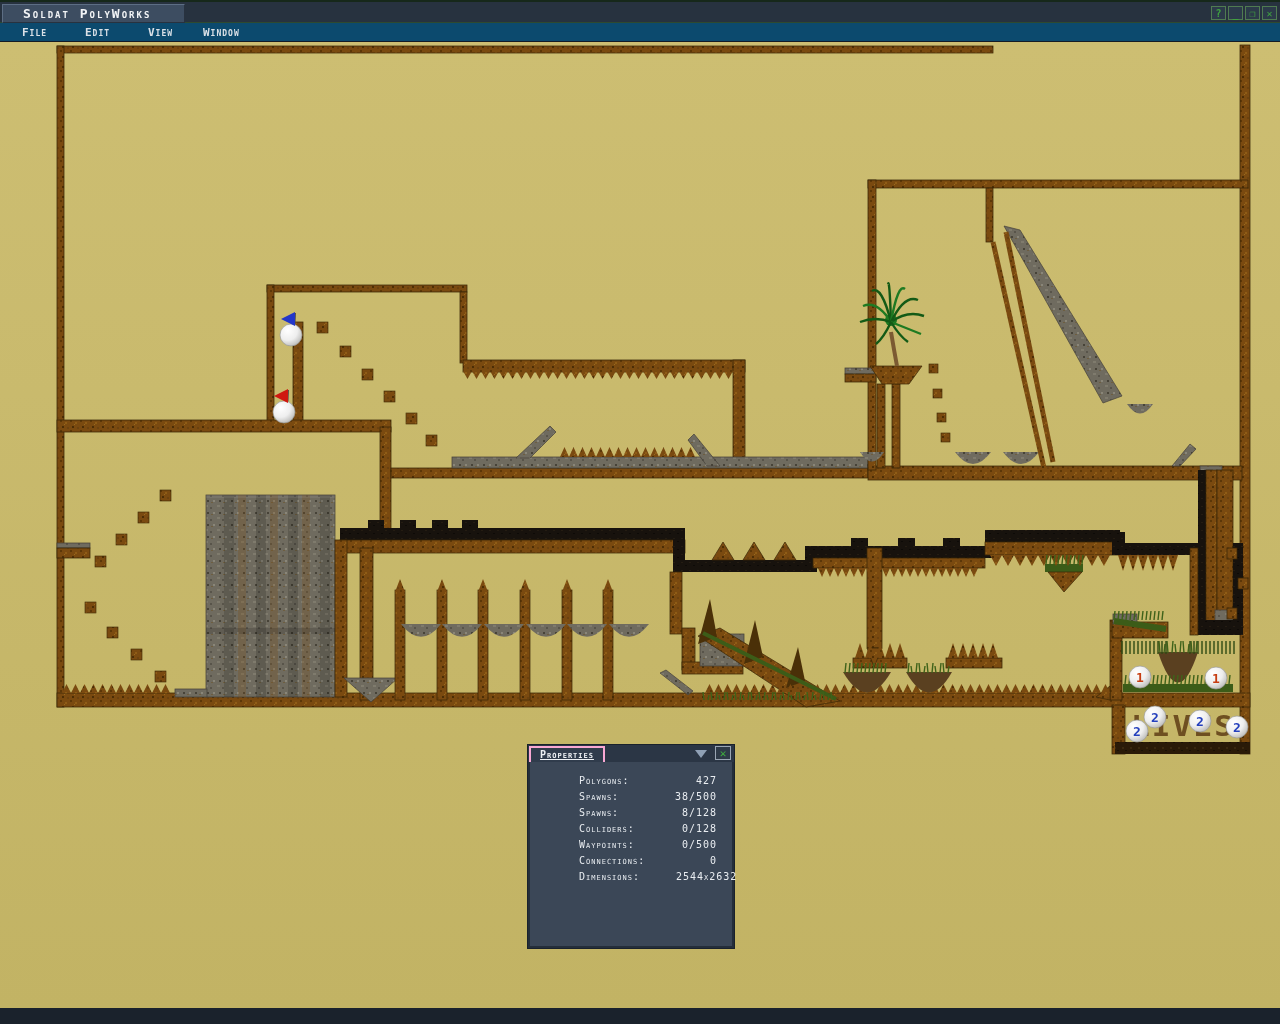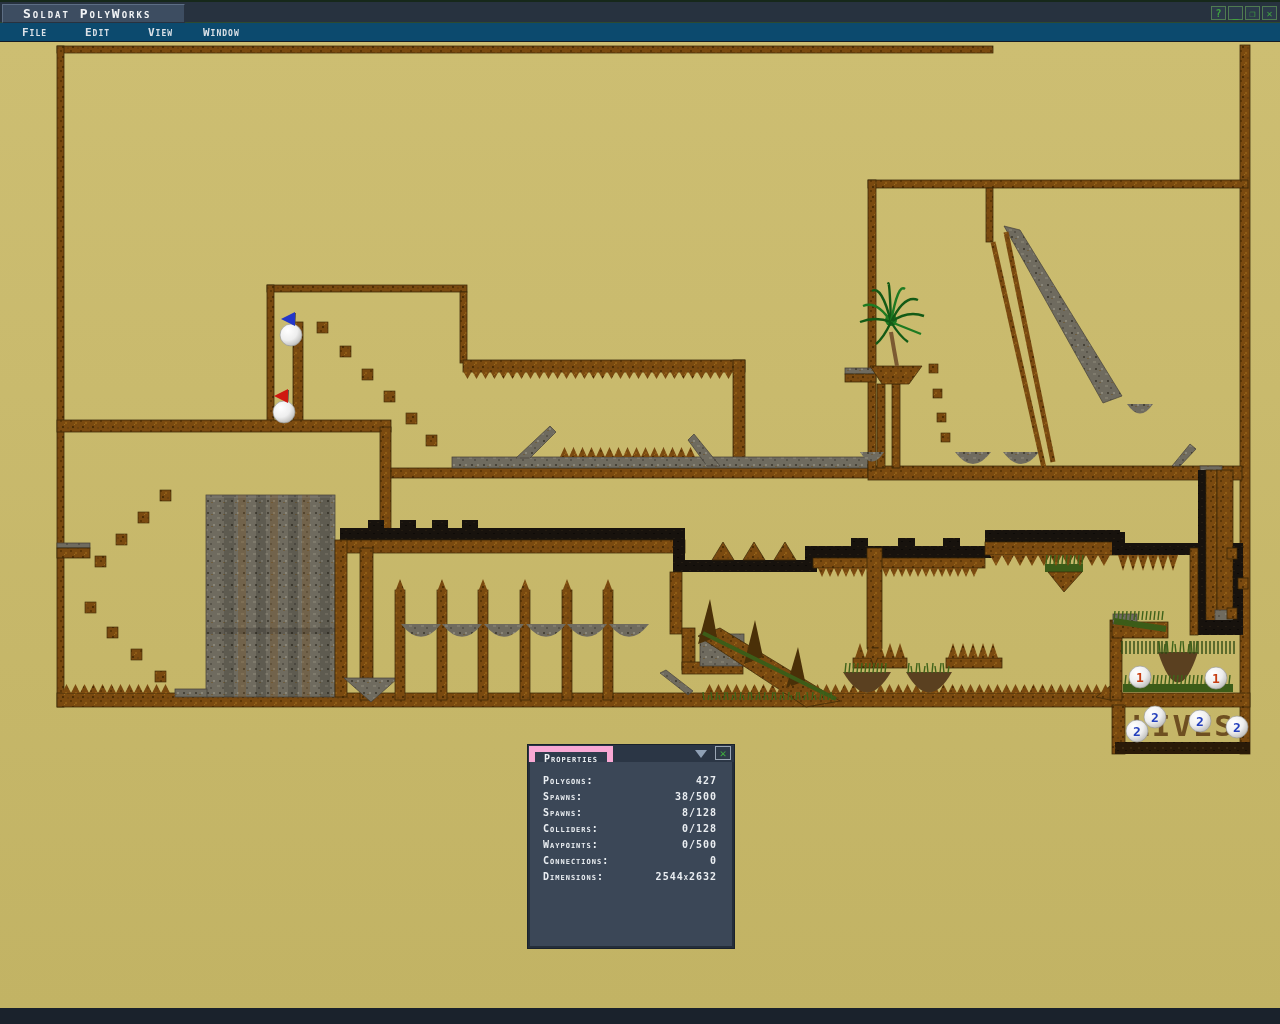--- a/index.html
+++ b/index.html
@@ -23,31 +23,31 @@
   #statusbar{position:absolute;left:0;top:1008px;width:1280px;height:16px;background:#2c3845;}
   #statusbar span{position:absolute;top:1px;color:#e6eaee;font-size:11px;font-weight:bold;
     letter-spacing:1px;font-variant:small-caps;white-space:pre;}
   
   #mapsvg{position:absolute;left:0;top:0;}
   
   #props{position:absolute;left:527px;top:744px;width:208px;height:205px;
     border:1px solid #1a222c;background:#3b4757;box-sizing:border-box;}
   #props .ptitle{position:relative;height:17px;background:#2b3645;border-bottom:1px solid #232d39;}
   #props .ptab{position:absolute;left:1px;top:1px;height:14px;background:#303c4c;
-    border:6px solid #f9a8d4;padding:0 9px;color:#eef1f4;font-size:10px;font-weight:bold;
-    letter-spacing:1px;font-variant:small-caps;line-height:14px;}
+    border:2px solid #f9a8d4;padding:0 9px;color:#eef1f4;font-size:10px;font-weight:bold;
+    letter-spacing:1px;font-variant:small-caps;line-height:14px;text-decoration:underline;}
   #props .collapse{position:absolute;right:27px;top:5px;width:0;height:0;
     border-left:6px solid transparent;border-right:6px solid transparent;border-top:8px solid #8fa0b5;}
   #props .pclose{position:absolute;right:3px;top:1px;width:16px;height:14px;background:#2e3a48;
     border:1px solid #9aa6b4;color:#3fae3f;font-size:11px;font-weight:bold;text-align:center;
     line-height:13px;box-sizing:border-box;cursor:default;}
   #props .pbody{position:absolute;left:0;top:17px;right:0;bottom:0;background:#3b4757;
     border:2px solid #242e3a;border-top:none;padding-top:12px;box-sizing:border-box;}
   .prow{display:flex;justify-content:space-between;padding:1px 15px 1px 13px;height:14px;}
-  .prow span{color:#e9edf1;font-size:10px;font-weight:bold;letter-spacing:1px;font-variant:small-caps;}
+  .prow span{color:#e9edf1;font-size:10px;font-weight:normal;letter-spacing:1px;font-variant:small-caps;margin-left:36px;}
 </style>
 </head>
 <body>
 
 <div id="screen">
 
   <svg id="mapsvg" width="1280" height="1024">
     <defs>
       <linearGradient id="bgGrad" x1="0" y1="0" x2="0" y2="1">
         <stop offset="0" stop-color="#cdbe72"></stop>

